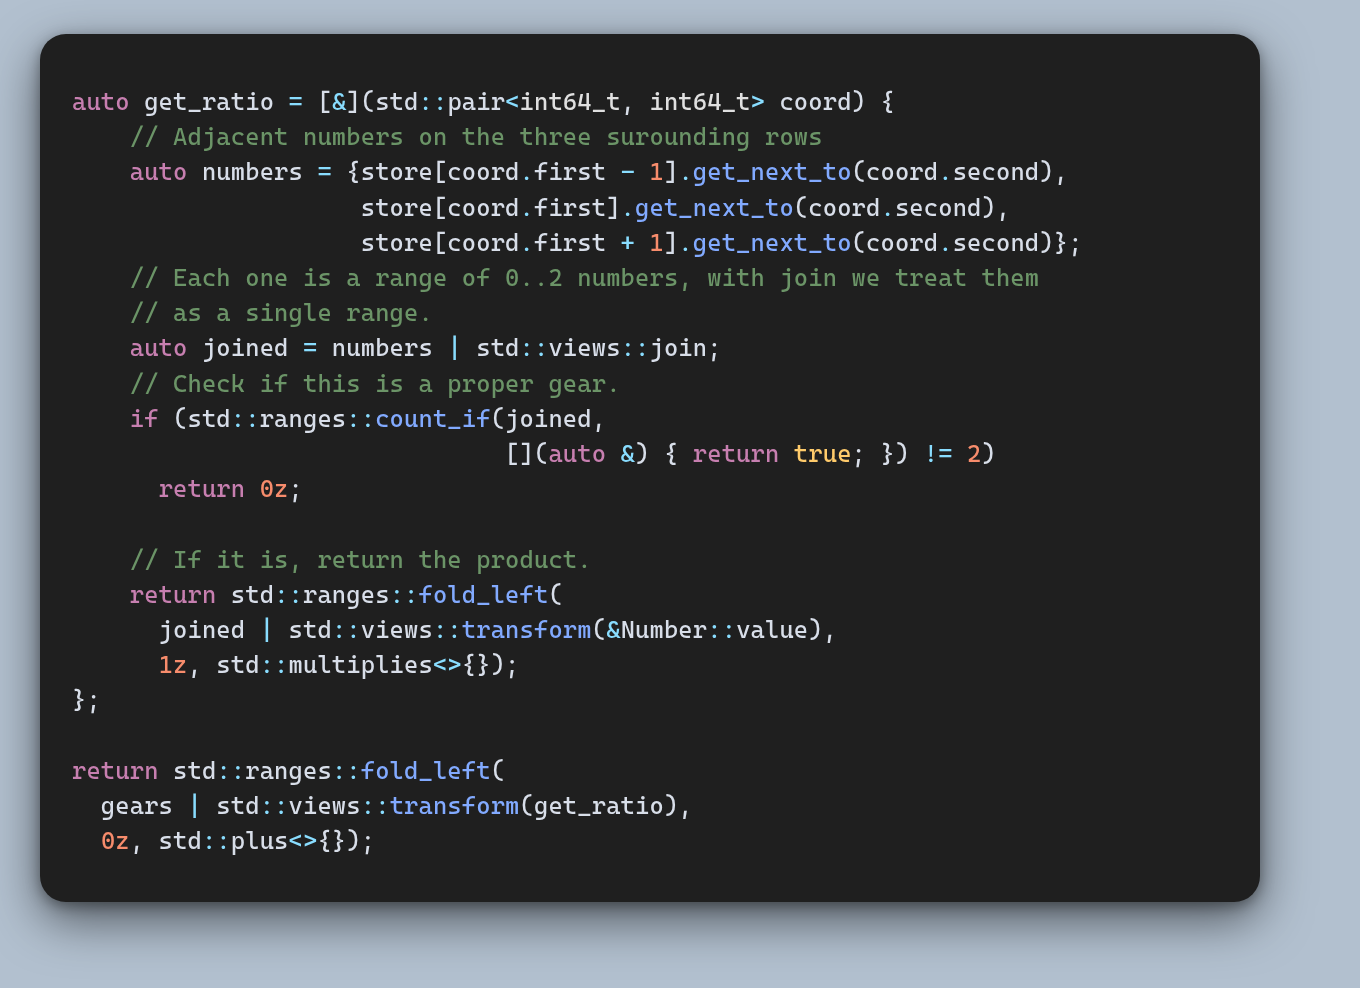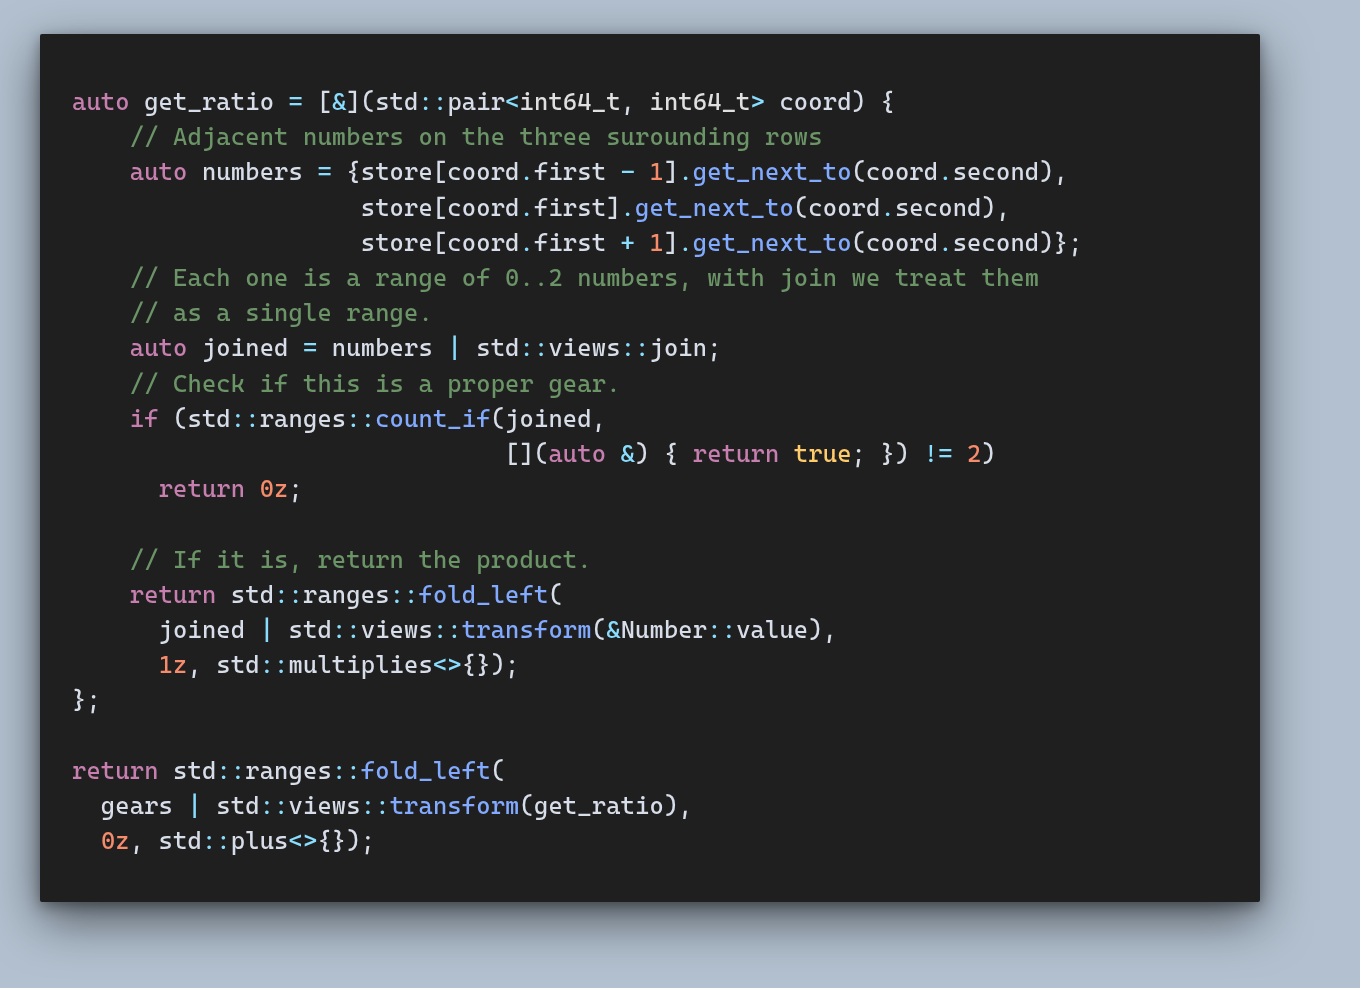--- a/index.html
+++ b/index.html
@@ -10,21 +10,21 @@
     background: #b2c0cf;
     font-family: ui-monospace, "SF Mono", "Cascadia Code", Menlo, Consolas, monospace;
   }
   .card {
     position: absolute;
     left: 40px;
     top: 34px;
     width: 1220px;
     box-sizing: border-box;
     background: #1f1f1f;
-    border-radius: 2px;
+    border-radius: 26px;
     padding: 50px 32px 44px 32px;
     box-shadow: 0 18px 50px rgba(0,0,0,0.55), 0 4px 14px rgba(0,0,0,0.35);
   }
   pre.code {
     margin: 0;
     white-space: pre;
     font-size: 24.3px;
     line-height: 35.2px;
     color: #d8dee9;
     font-family: inherit;

